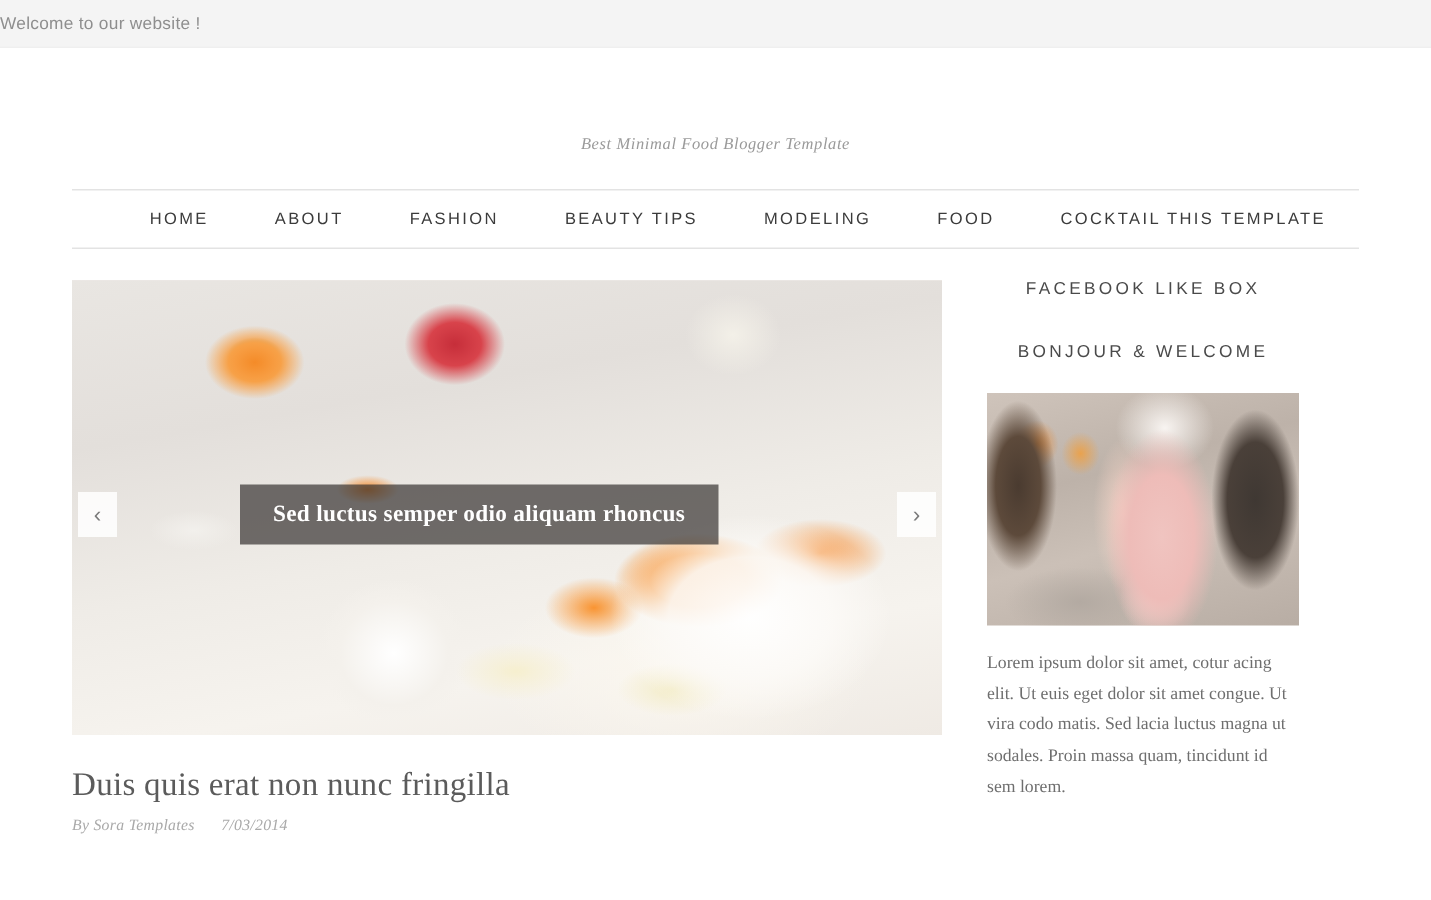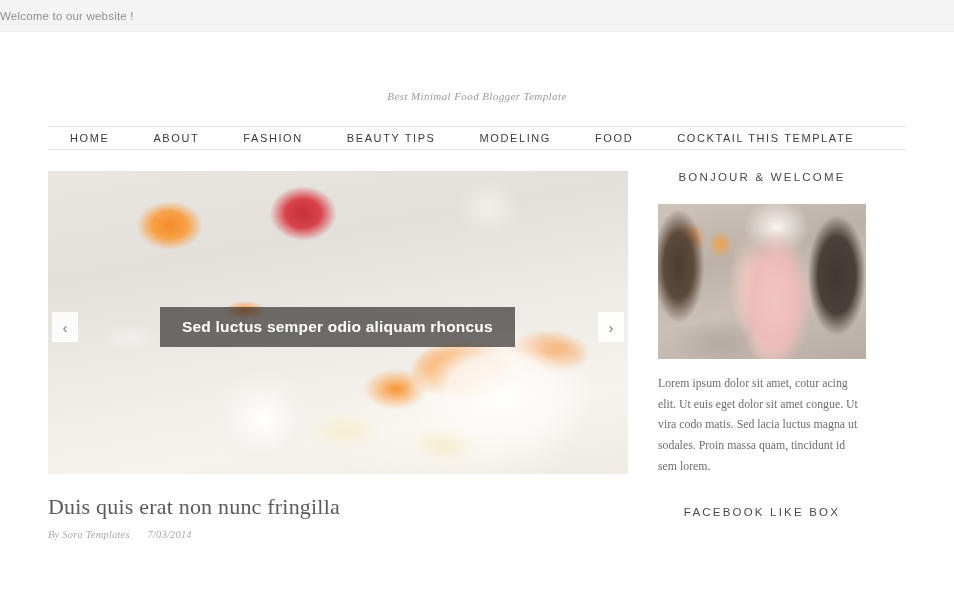--- a/index.html
+++ b/index.html
@@ -45,22 +45,22 @@
     font-size:11px;
     color:#9a9a9a;
     letter-spacing:.4px;
   }
 
   
   .nav-wrap{
     margin:24px 48px 0 48px;
     border-top:1px solid #e3e3e3;
     border-bottom:1px solid #e3e3e3;
-    height:24px;
-    display:flex; align-items:center; justify-content:flex-start;
+    height:40px;
+    display:flex; align-items:center; justify-content:flex-end;
   }
   .nav{
     display:flex; align-items:center; gap:0;
   }
   .nav-item{
     font-size:11px;
     letter-spacing:1.6px;
     color:#3b3b3b;
     padding:0 22px;
     text-decoration:none;
@@ -105,21 +105,21 @@
       radial-gradient(ellipse 40px 34px at 76% 12%, #f3f0e8 0%, rgba(243,240,232,0) 80%),
       linear-gradient(170deg, #e9e6e2 0%, #e3dfdb 28%, #efece7 55%, #f6f3ee 78%, #efeae4 100%);
     filter:saturate(1.02);
   }
   .slide-caption{
     position:absolute;
     left:112px; top:136px;
     background:rgba(60,56,54,.72);
     padding:11px 22px;
     color:#ffffff;
-    font-family:Liberation Sans, sans-serif;
+    font-family:Liberation Serif, serif;
     font-weight:bold;
     font-size:15.5px;
     letter-spacing:.2px;
     white-space:nowrap;
   }
   .slide-arrow{
     position:absolute;
     top:141px;
     width:26px; height:30px;
     background:rgba(255,255,255,.85);
@@ -226,23 +226,23 @@
         <span>7/03/2014</span>
       </div>
       
     </div>
 
   </div>
 
   <div class="sidebar">
 
     <div class="widget">
+      <div class="widget-title">FACEBOOK LIKE BOX</div>
+    </div>
+
+    <div class="widget">
       <div class="widget-title">BONJOUR &amp; WELCOME</div>
       <div class="widget-img"></div>
       <div class="widget-text">Lorem ipsum dolor sit amet, cotur acing elit. Ut euis eget dolor sit amet congue. Ut vira codo matis. Sed lacia luctus magna ut sodales. Proin massa quam, tincidunt id sem lorem.</div>
     </div>
 
-    <div class="widget">
-      <div class="widget-title">FACEBOOK LIKE BOX</div>
-    </div>
-
   </div>
 </div>
 
 </body></html>

